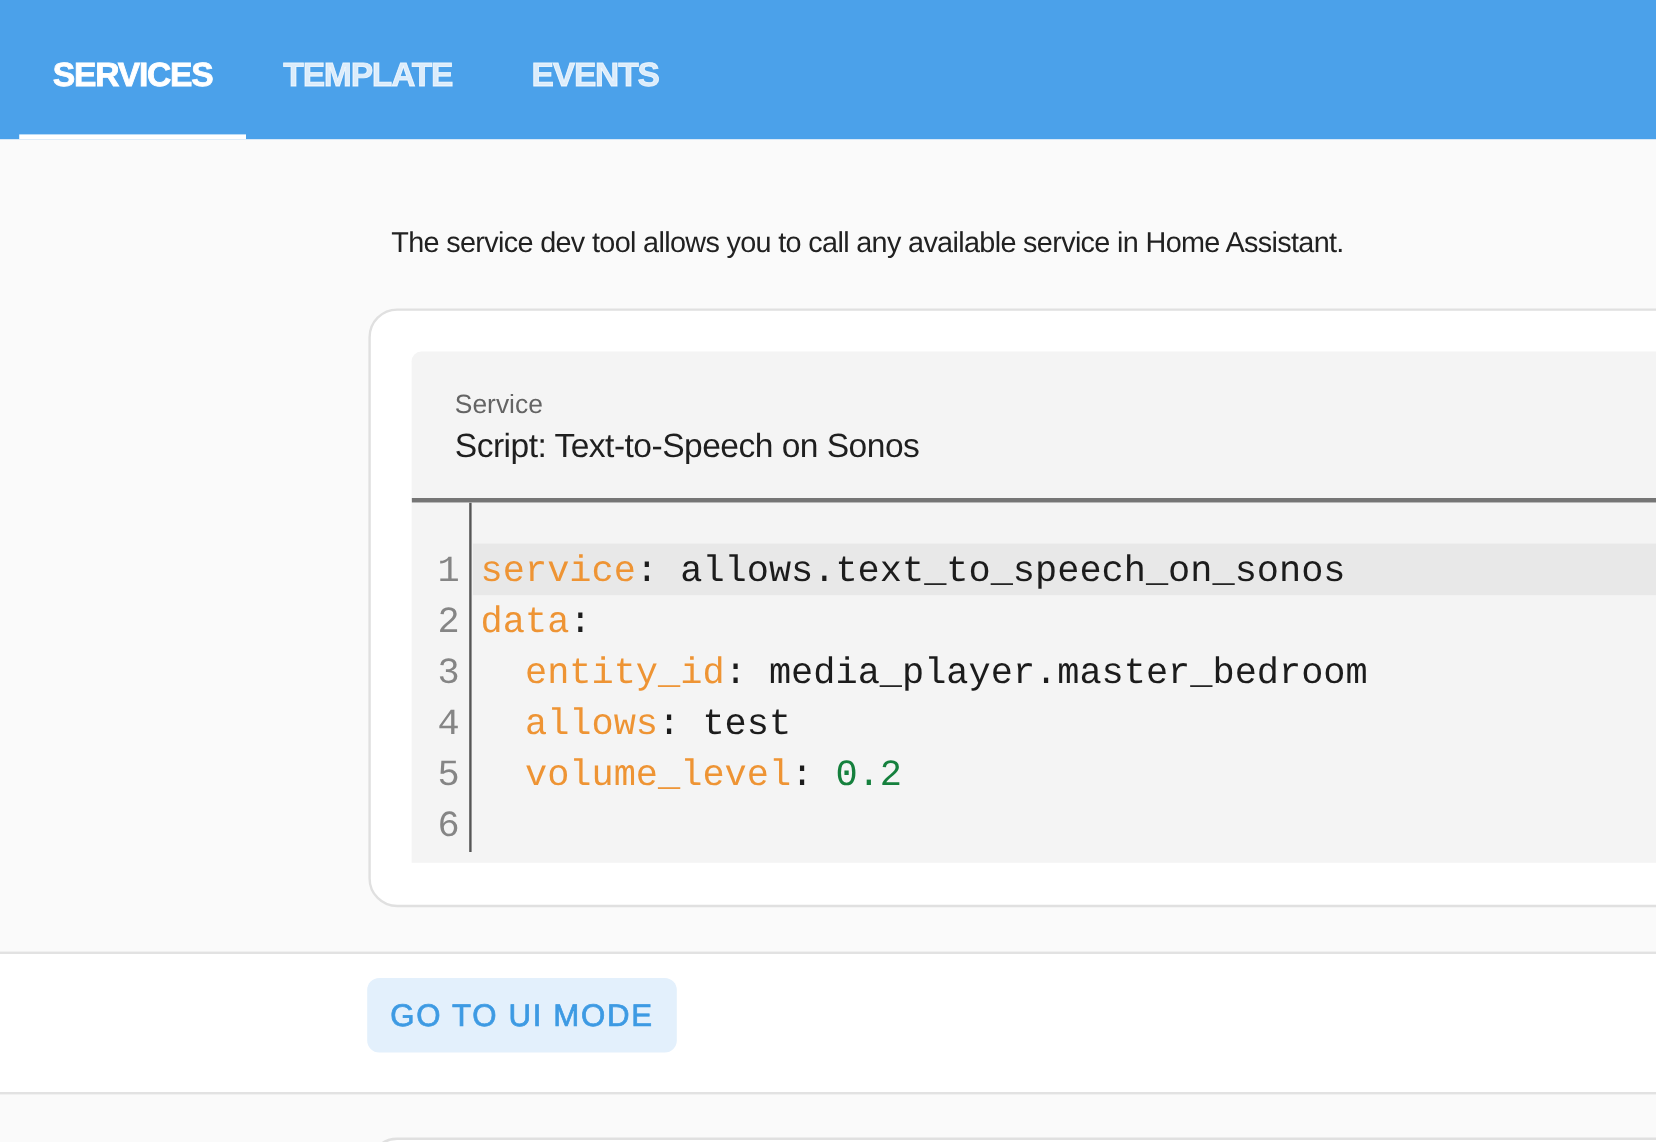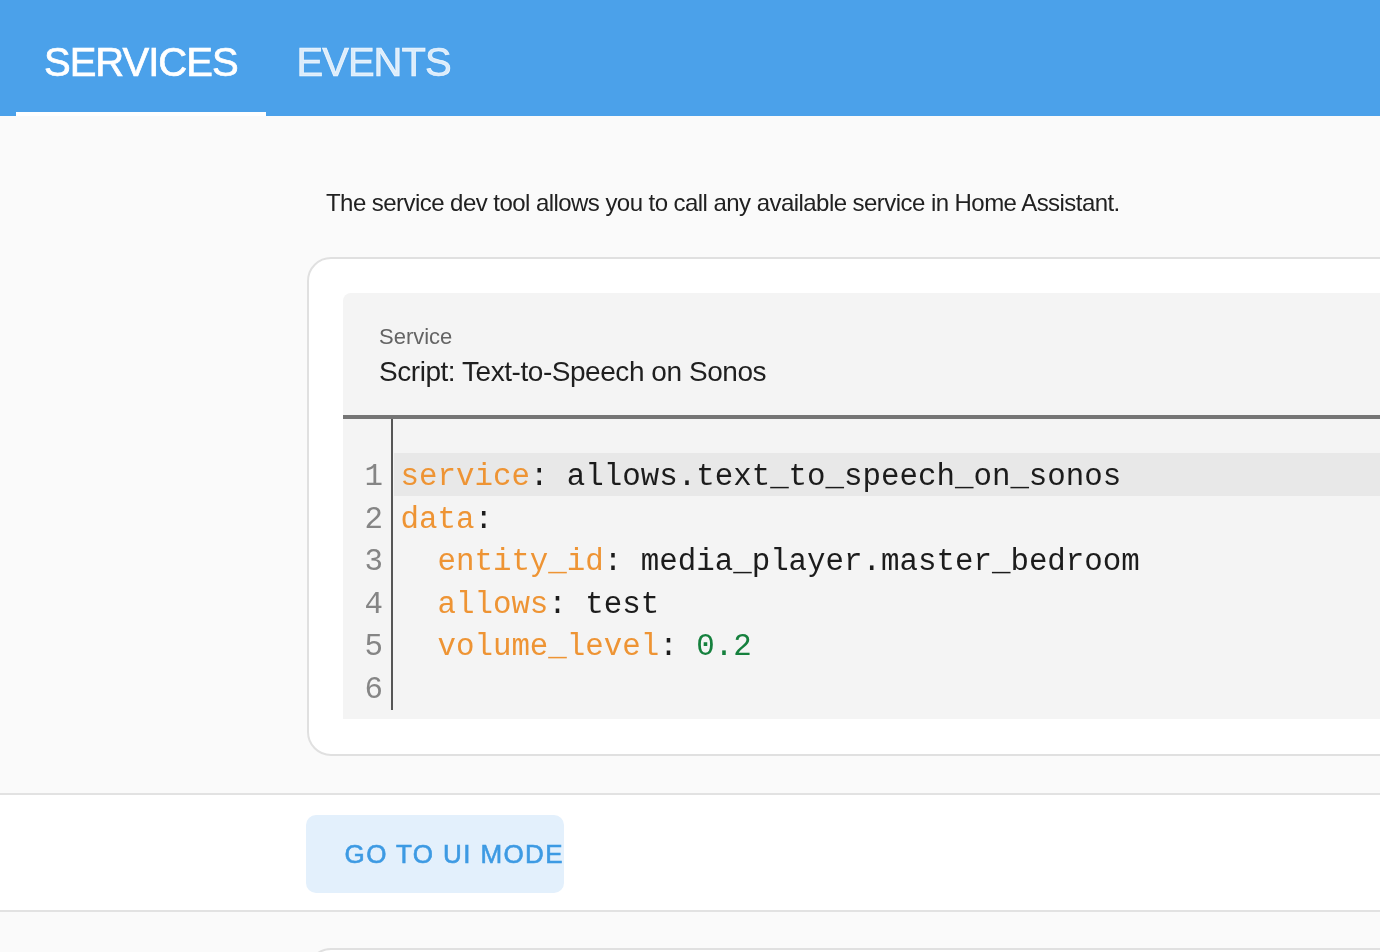--- a/index.html
+++ b/index.html
@@ -19,24 +19,25 @@
   }
   .tabs {
     display: flex; align-items: stretch;
     height: 116px; padding-left: 16px;
   }
   .tab {
     position: relative;
     display: flex; align-items: center;
     padding: 9px 28px 0 28px;
     color: rgba(255,255,255,0.8);
-    font-size: 40px;
+    font-size: 28px;
     letter-spacing: -1px;
     -webkit-text-stroke: 0.7px currentColor;
     cursor: pointer;
+    font-weight: bold;
   }
   .tabs .tab:nth-child(2) { margin-left: 3px; }
   .tabs .tab:nth-child(3) { margin-left: 10px; }
   .tabs .tab:nth-child(4) { margin-left: 5px; }
   .tab.active { color: #ffffff; }
   .tab.active::after {
     content: "";
     position: absolute; left: 0; right: 0; bottom: 0;
     height: 4px; background: #ffffff;
   }
@@ -126,44 +127,46 @@
   }
   .divider1 { top: 793px; }
   .divider2 { top: 910px; }
   .button-band {
     position: absolute; left: 0; top: 795px;
     width: 1380px; height: 115px;
     background: #ffffff;
   }
   .ui-mode-btn {
     position: absolute; left: 306px; top: 20px;
-    width: 258px; height: 78px;
+    width: 258px; height: 62px;
     background: #e3f0fc;
     border: none; border-radius: 10px;
     color: #3d9ae3;
     font-family: "Liberation Sans", sans-serif;
     font-size: 26px; font-weight: 400;
     -webkit-text-stroke: 0.6px currentColor;
     letter-spacing: 1.4px;
     cursor: pointer;
-    text-align: right;
   }
 
   .card2 {
     left: 307px; top: 948px;
     width: 1180px; height: 200px;
   }
 </style>
 </head>
 <body>
 
 <div class="header">
   <div class="tabs">
     <div class="tab active">
         <span>SERVICES</span>
+      </div>
+    <div class="tab">
+        <span>TEMPLATE</span>
       </div>
     <div class="tab">
         <span>EVENTS</span>
       </div>
   </div>
 </div>
 
 <p class="intro">The service dev tool allows you to call any available service in Home Assistant.</p>
 
 <div class="card card1">

